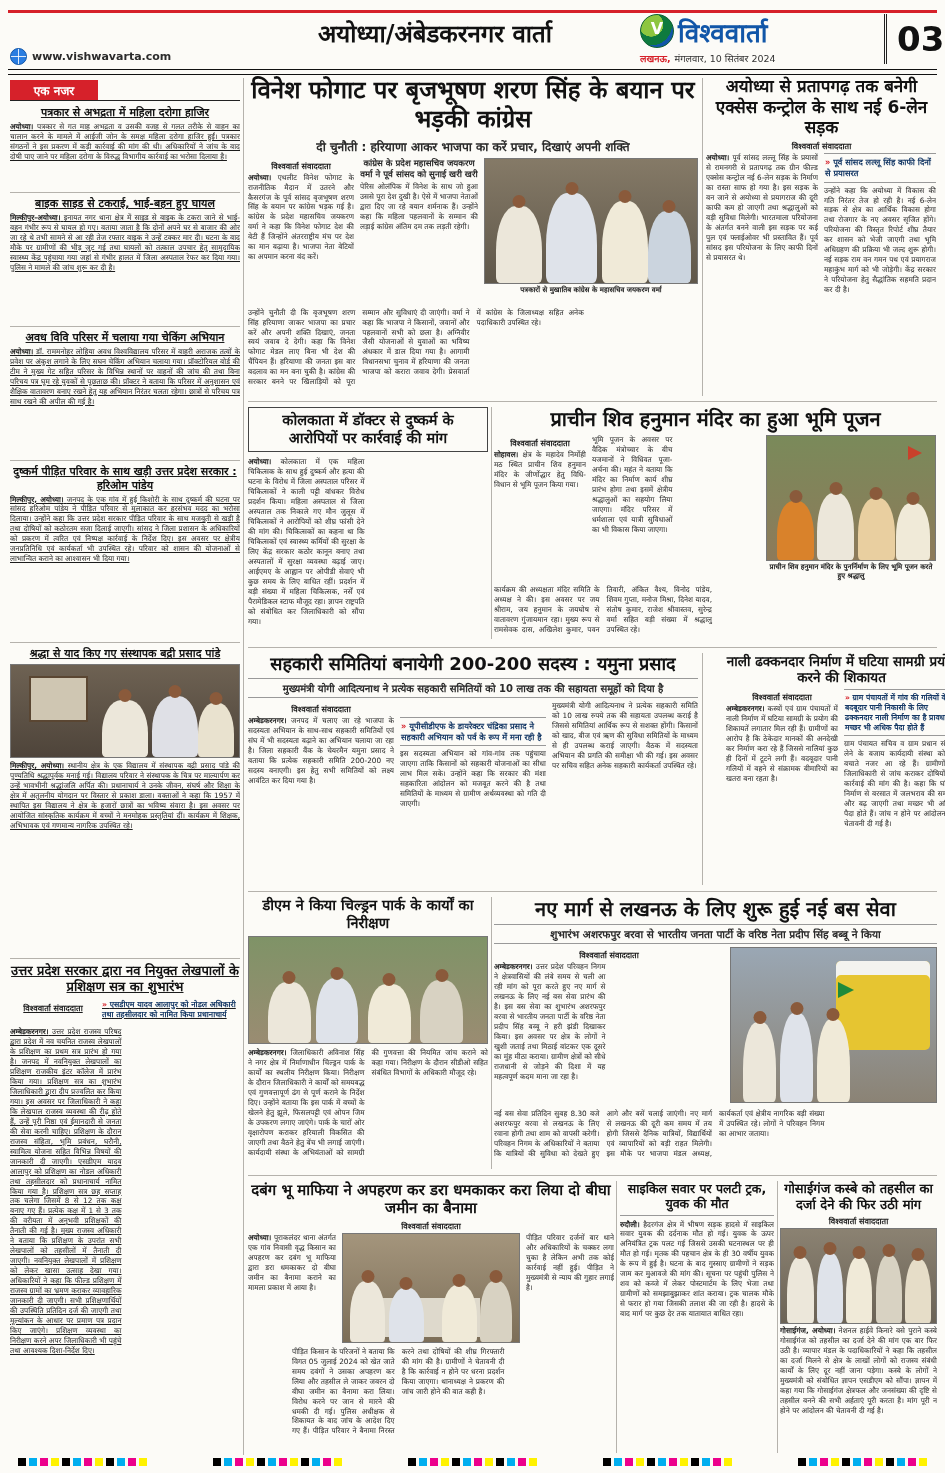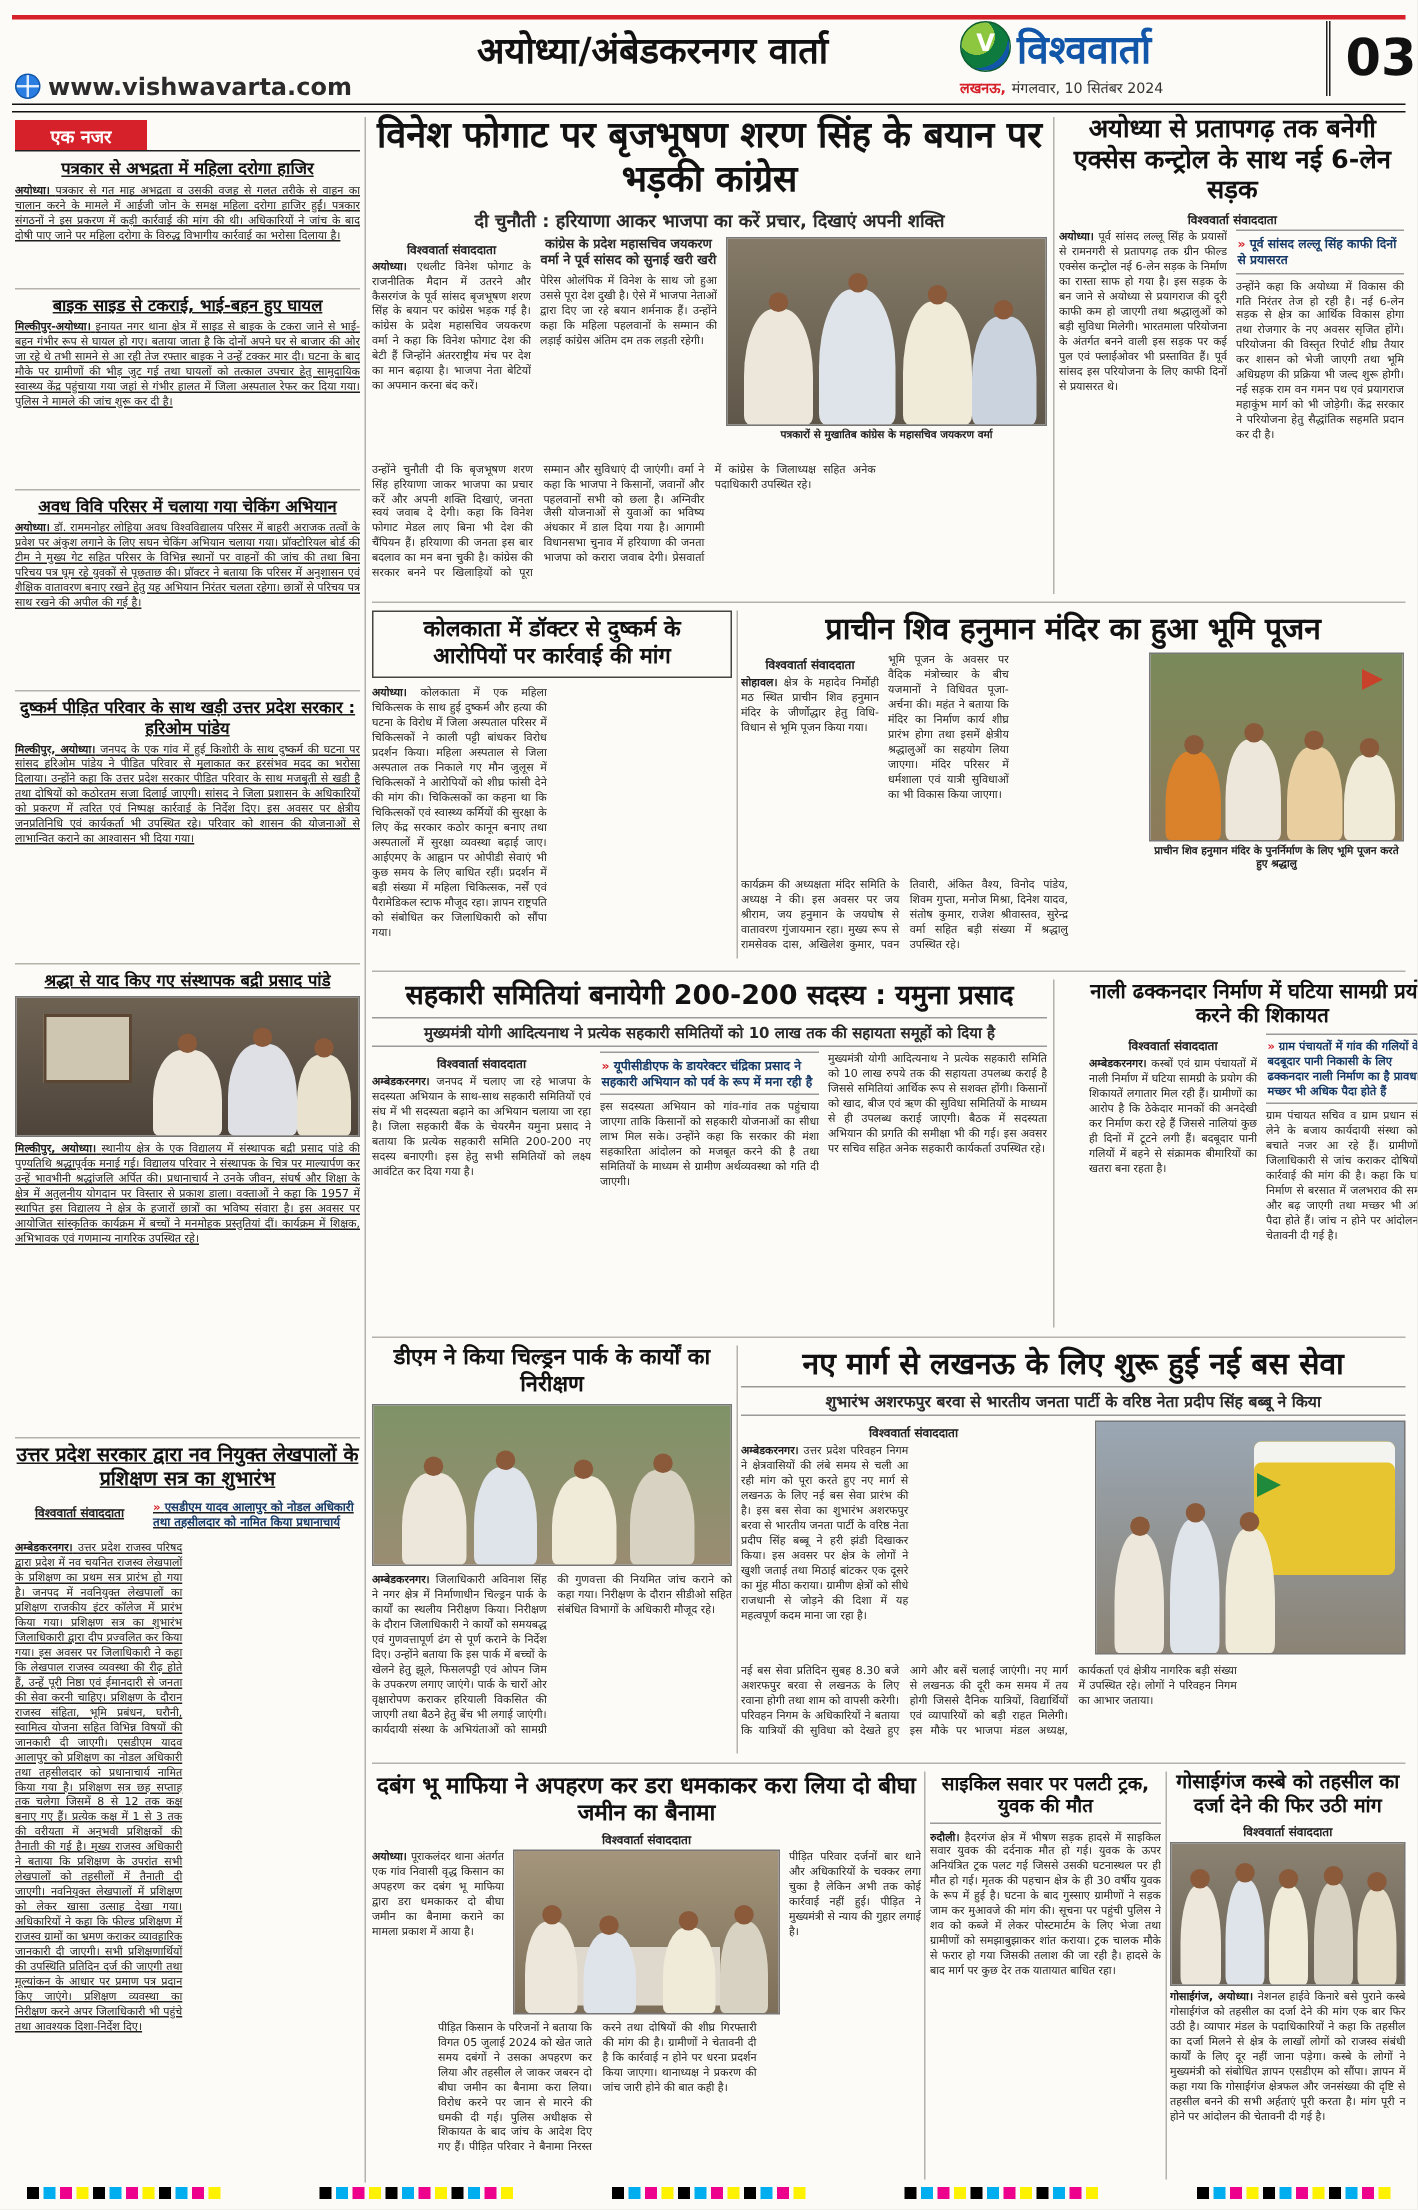--- a/index.html
+++ b/index.html
@@ -11,21 +11,21 @@
   .masthead{left:235px;top:16px;width:400px;margin:0;text-align:center;font-size:24px;font-weight:700;color:#111;}
   .brand{left:640px;top:14px;width:225px;display:flex;gap:4px;}
   .logo-icon{width:32px;height:32px;border-radius:50%;display:inline-block;
      background:radial-gradient(circle at 32% 30%,#8dc63f 0 38%,#0e7a3e 39% 66%,#1156a8 67% 100%);
      border:1px solid #0c5e2f;position:relative;}
   .logo-icon::after{content:"V";position:absolute;left:0;top:4px;width:100%;text-align:center;color:#fff;font-weight:700;font-size:16px;}
   .brand-name{font-size:26px;font-weight:700;color:#1156a8;}
   .brand-date{left:640px;top:52px;width:250px;font-size:9.5px;color:#333;}
   .brand-date .city{color:#d6212a;font-weight:700;margin-right:4px;}
   .pageno{left:884px;top:14px;height:50px;display:flex;align-items:center;border-left:3px double #222;padding-left:10px;font-size:34px;font-weight:700;color:#111;}
-  .website{left:10px;top:48px;display:flex;align-items:center;gap:5px;font-size:16px;font-weight:700;color:#2b2b2b;}
+  .website{left:10px;top:48px;display:flex;align-items:center;gap:5px;font-size:11px;font-weight:700;color:#2b2b2b;}
   .globe{width:15px;height:15px;border-radius:50%;display:inline-block;
      background:linear-gradient(transparent 44%,rgba(255,255,255,.85) 45% 55%,transparent 56%),
                 linear-gradient(90deg,transparent 44%,rgba(255,255,255,.85) 45% 55%,transparent 56%),#2a7de1;
      border:1px solid #1156a8;}
   .hdr-rule{left:8px;top:69px;width:929px;height:4px;border-top:1.6px solid #111;border-bottom:1px solid #111;}
   
   .h{font-weight:700;text-align:center;color:#121212;line-height:1.22;margin:0;}
   .bd{font-size:7.3px;line-height:1.37;text-align:justify;color:#1d1d1d;overflow:hidden;margin:0;column-fill:auto;}
   .dl{font-weight:700;}
   .bl{font-size:8px;font-weight:700;text-align:center;color:#222;margin:2px 0;}
@@ -201,21 +201,21 @@
   </section>
 
   <section class="abs" style="left:248px;top:653px;width:450px;">
     <h2 class="h" style="font-size:18px;">सहकारी समितियां बनायेगी 200-200 सदस्य : यमुना प्रसाद</h2>
     <div class="subhead hairline" style="font-size:10px;margin:3px 0;">मुख्यमंत्री योगी आदित्यनाथ ने प्रत्येक सहकारी समितियों को 10 लाख तक की सहायता समूहों को दिया है</div>
     <div class="row">
       <div style="width:146px;">
         <div class="bl">विश्ववार्ता संवाददाता</div>
         <p class="bd" style="height:166px;"><b class="dl">अम्बेडकरनगर।</b> <span>जनपद में चलाए जा रहे भाजपा के सदस्यता अभियान के साथ-साथ सहकारी समितियों एवं संघ में भी सदस्यता बढ़ाने का अभियान चलाया जा रहा है। जिला सहकारी बैंक के चेयरमैन यमुना प्रसाद ने बताया कि प्रत्येक सहकारी समिति 200-200 नए सदस्य बनाएगी। इस हेतु सभी समितियों को लक्ष्य आवंटित कर दिया गया है।</span></p>
       </div>
-      <div style="width:146px;">
+      <div style="width:146px;margin-top:16px;">
         <div class="inset"><span>यूपीसीडीएफ के डायरेक्टर चंद्रिका प्रसाद ने सहकारी अभियान को पर्व के रूप में मना रही है</span></div>
         <p class="bd" style="height:138px;">इस सदस्यता अभियान को गांव-गांव तक पहुंचाया जाएगा ताकि किसानों को सहकारी योजनाओं का सीधा लाभ मिल सके। उन्होंने कहा कि सरकार की मंशा सहकारिता आंदोलन को मजबूत करने की है तथा समितियों के माध्यम से ग्रामीण अर्थव्यवस्था को गति दी जाएगी।</p>
       </div>
       <div style="width:146px;">
         <p class="bd" style="height:182px;">मुख्यमंत्री योगी आदित्यनाथ ने प्रत्येक सहकारी समिति को 10 लाख रुपये तक की सहायता उपलब्ध कराई है जिससे समितियां आर्थिक रूप से सशक्त होंगी। किसानों को खाद, बीज एवं ऋण की सुविधा समितियों के माध्यम से ही उपलब्ध कराई जाएगी। बैठक में सदस्यता अभियान की प्रगति की समीक्षा भी की गई। इस अवसर पर सचिव सहित अनेक सहकारी कार्यकर्ता उपस्थित रहे।</p>
       </div>
     </div>
   </section>
 
   <section class="abs" style="left:726px;top:653px;width:231px;">

